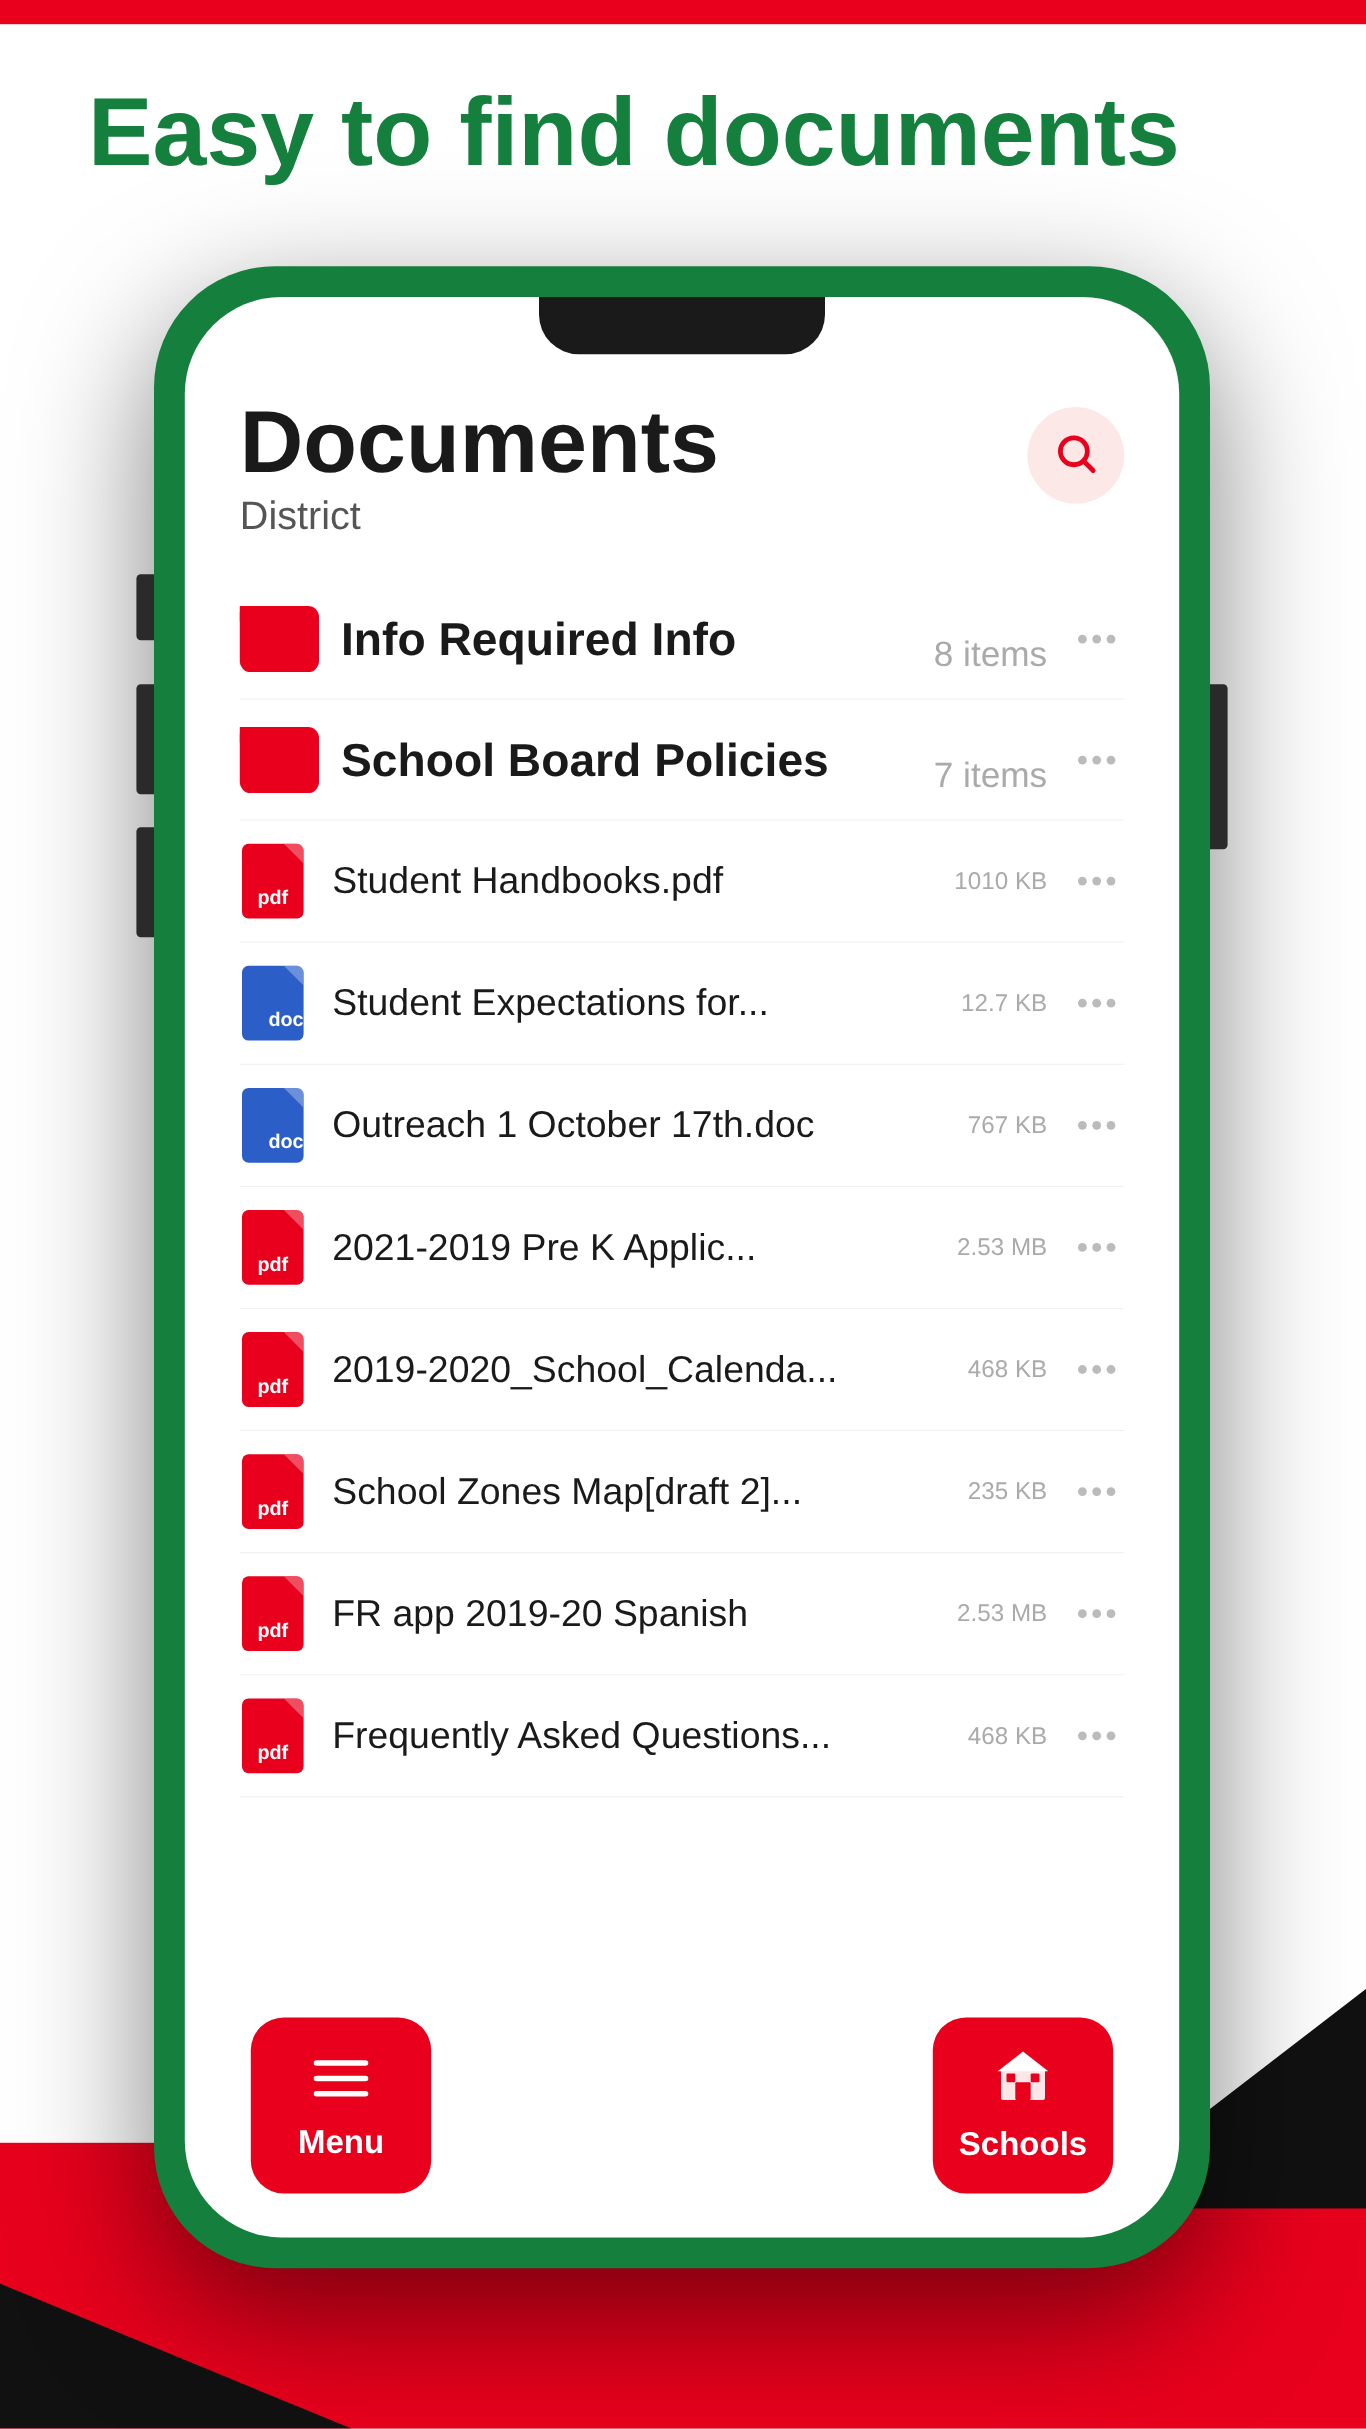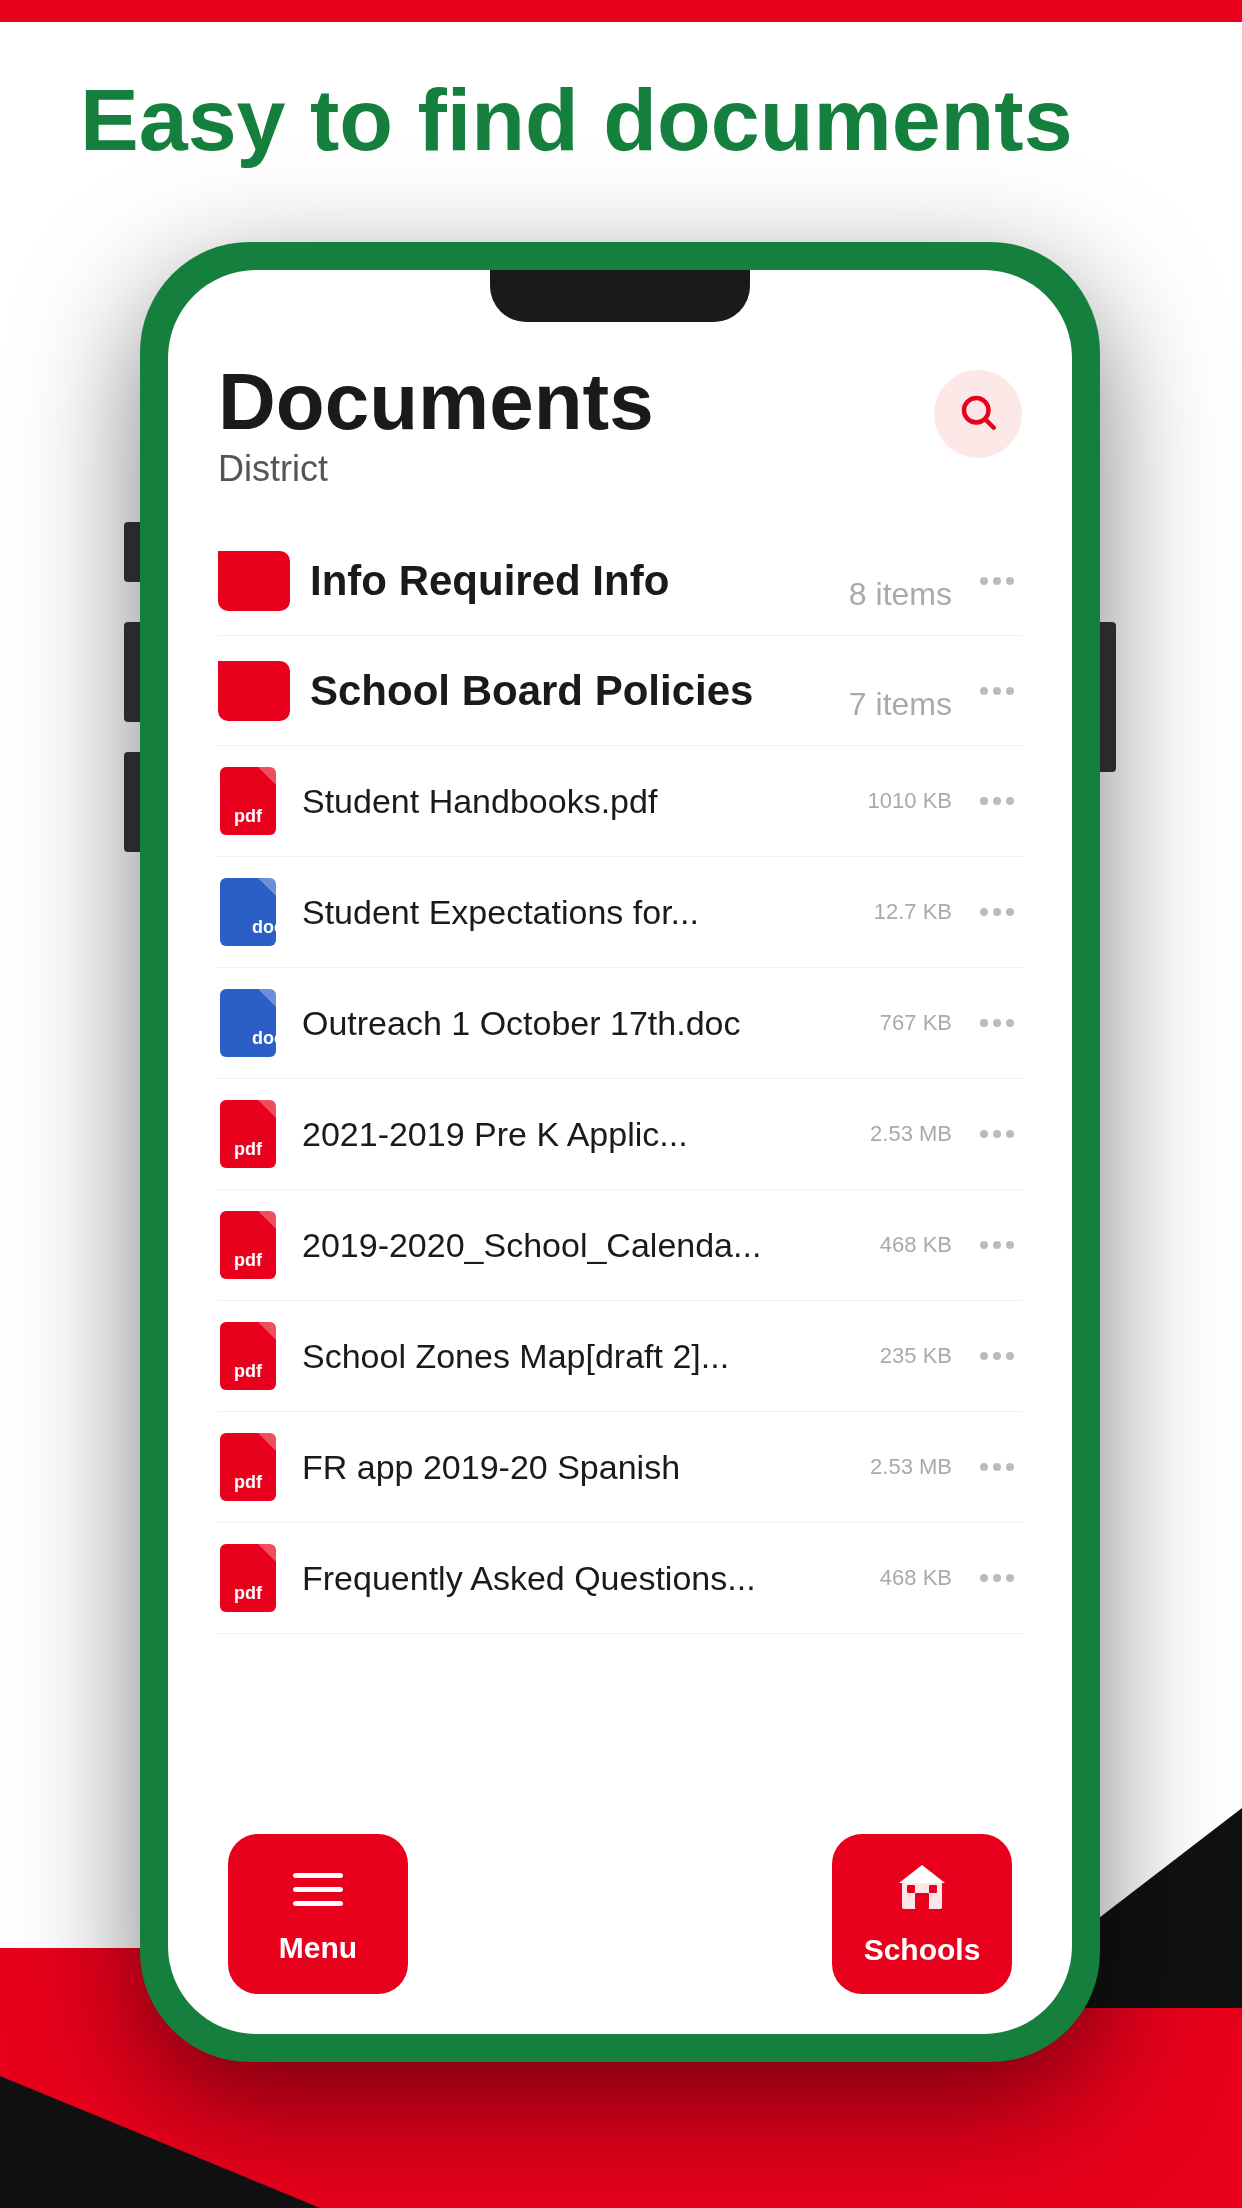--- a/index.html
+++ b/index.html
@@ -283,24 +283,23 @@
       clip-path: polygon(0 0, 100% 100%, 100% 0);
     }
 
     .file-icon-doc {
       width: 56px;
       height: 68px;
       background: #2b5fc7;
       border-radius: 6px;
       display: flex;
       align-items: flex-end;
-      justify-content: flex-start;
+      justify-content: flex-end;
       padding-bottom: 8px;
       position: relative;
-      padding-left: 32px;
     }
 
     .file-icon-doc::before {
       content: '';
       position: absolute;
       top: 0; right: 0;
       width: 18px;
       height: 18px;
       background: rgba(255,255,255,0.3);
       clip-path: polygon(0 0, 100% 100%, 100% 0);
@@ -347,21 +346,21 @@
       position: absolute;
       bottom: 40px;
       left: 0;
       right: 0;
       display: flex;
       justify-content: space-between;
       padding: 0 60px;
     }
 
     .nav-btn {
-      width: 180px;
+      width: 164px;
       height: 160px;
       background: #e8001c;
       border-radius: 30px;
       display: flex;
       flex-direction: column;
       align-items: center;
       justify-content: center;
       gap: 10px;
     }
 

